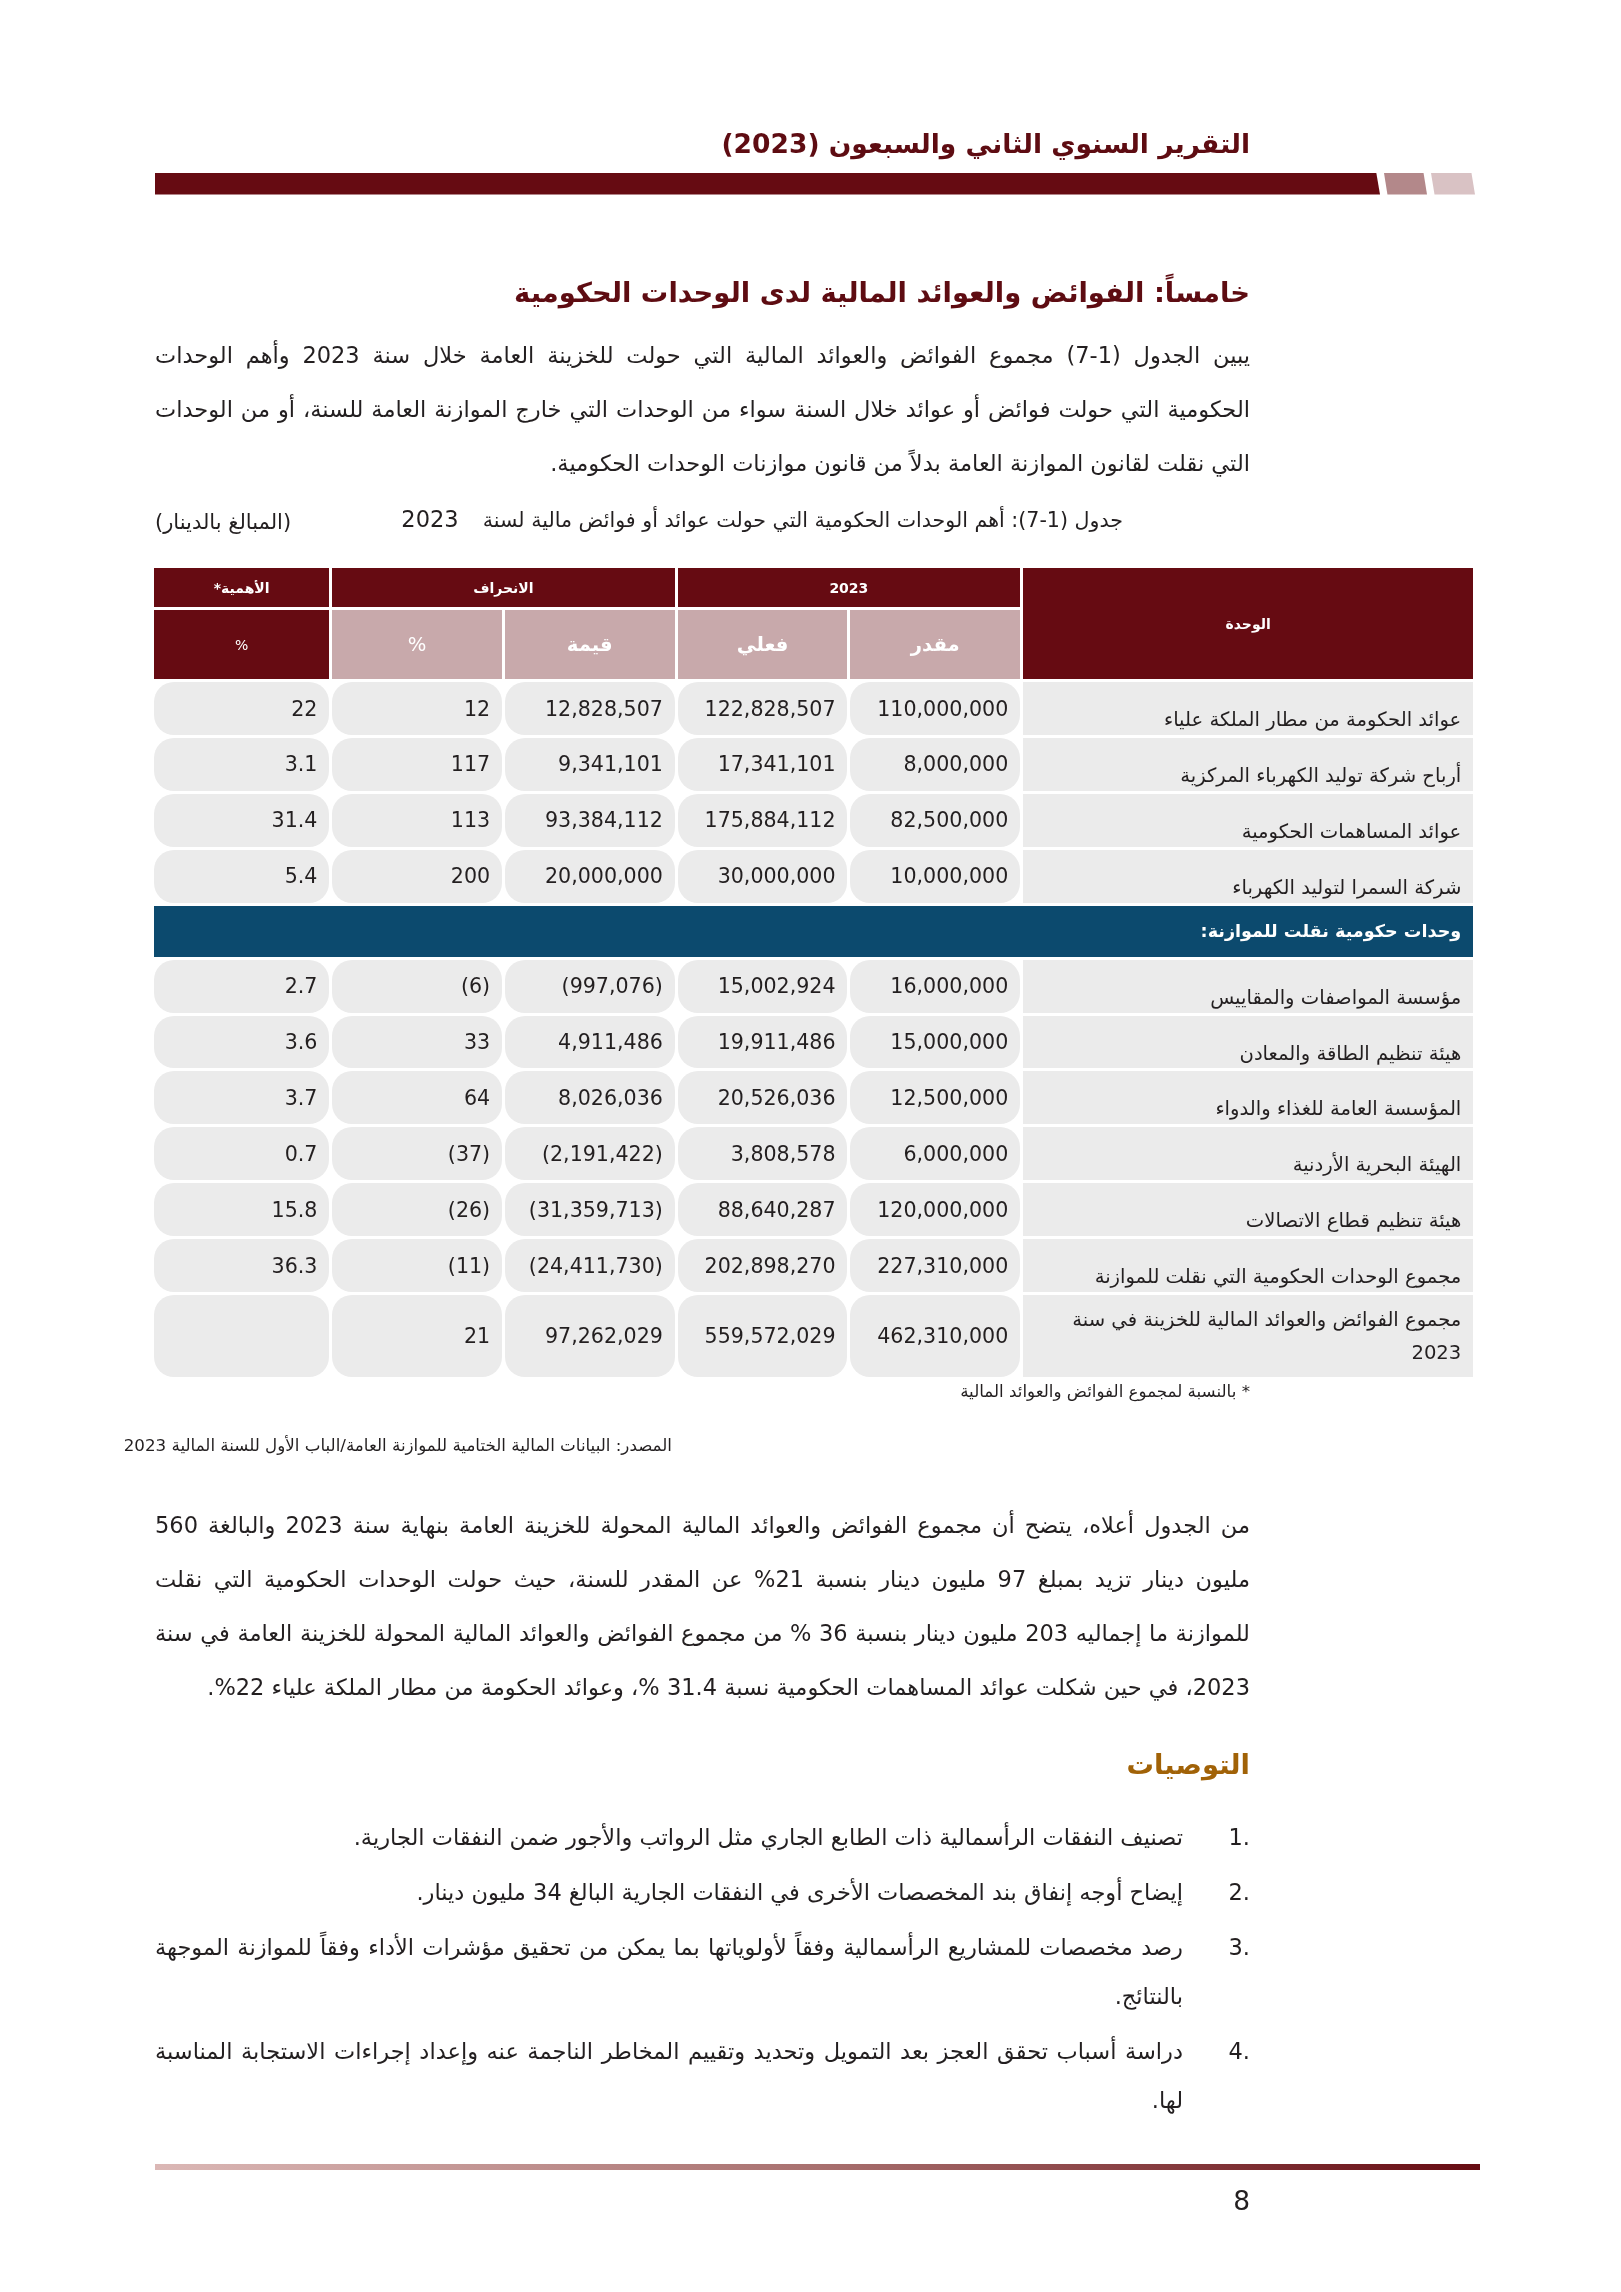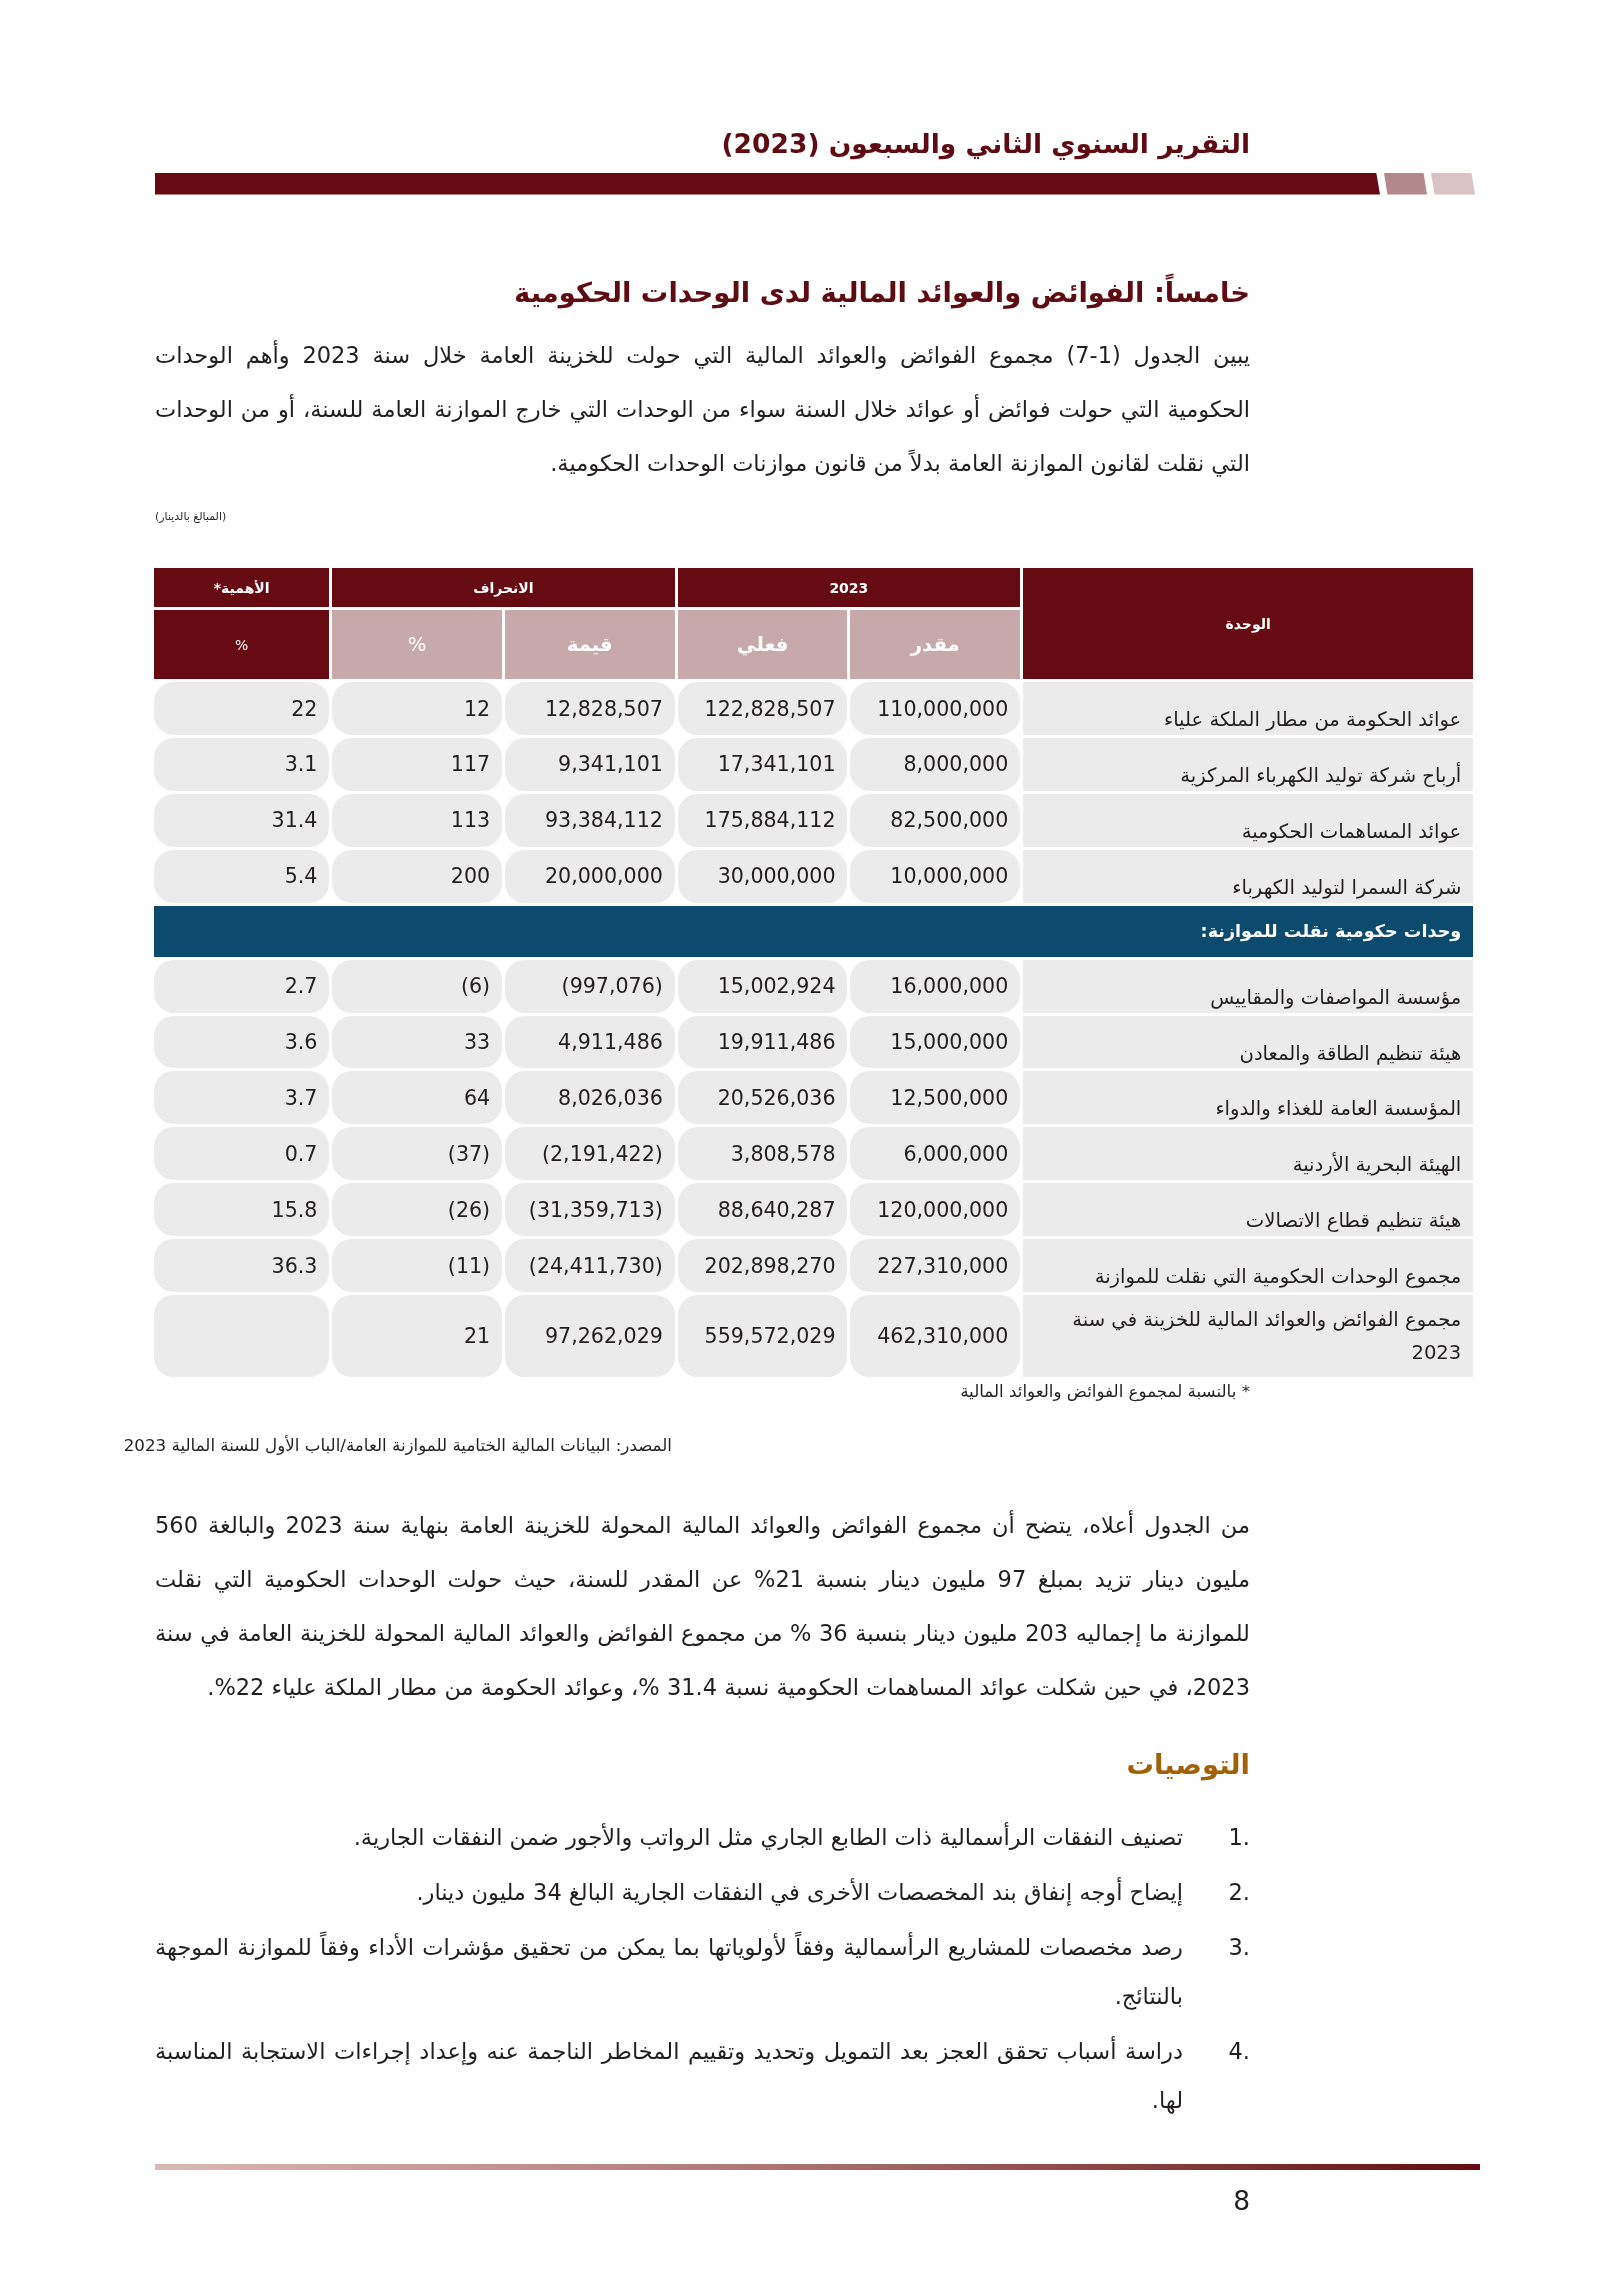--- a/index.html
+++ b/index.html
@@ -20,21 +20,21 @@
 
   
   .section-title { position:absolute; right:147px; top:253px; font-size:27.4px; font-weight:bold;
                    color:#5e0c12; direction:rtl; white-space:nowrap; }
   .intro { position:absolute; right:147px; left:155px; top:304px; direction:rtl; text-align:justify;
            font-size:22.5px; line-height:54px; color:#231f20; text-align-last:right; }
 
   .caption-row { position:absolute; left:155px; right:147px; top:482px; height:39px; direction:rtl; }
   .caption { position:absolute; right:127px; top:0; font-size:20.6px; white-space:nowrap; }
   .caption .yr { margin-right:17.6px; font-size:22.5px; }
-  .units { position:absolute; left:0; top:3.9px; font-size:11px; white-space:nowrap; }
+  .units { position:absolute; left:0; top:3.9px; font-size:21px; white-space:nowrap; }
 
   
   table.tbl { position:absolute; left:155px; top:545px; width:1325px; border-collapse:separate;
               border-spacing:3.9px; direction:rtl; margin:-3.9px; }
   .tbl th { color:#ffffff; font-weight:bold; font-size:14px; text-align:center; }
   .tbl th.dark { background:#660b12; }
   .tbl th.pink { background:#c8a9ab; font-size:19.6px; }
   .tbl td { background:#ebebeb; font-size:20.6px; height:49px; padding:0 11.8px; }
   .tbl td.name { text-align:right; vertical-align:bottom; padding-bottom:3.9px; width:398px; font-size:19.6px; }
   .tbl td.num { text-align:right; direction:ltr; text-align:right;border-radius:20px; }
@@ -68,20 +68,24 @@
 
   <div class="hdr-title">التقرير السنوي الثاني والسبعون (2023)</div>
   <div class="hdr-bar main"></div>
   <div class="hdr-bar mid"></div>
   <div class="hdr-bar light"></div>
 
   <div class="section-title">خامساً: الفوائض والعوائد المالية لدى الوحدات الحكومية</div>
   <p class="intro" style="margin:0;">يبين الجدول (1-7) مجموع الفوائض والعوائد المالية التي حولت للخزينة العامة خلال سنة 2023 وأهم الوحدات الحكومية التي حولت فوائض أو عوائد خلال السنة سواء من الوحدات التي خارج الموازنة العامة للسنة، أو من الوحدات التي نقلت لقانون الموازنة العامة بدلاً من قانون موازنات الوحدات الحكومية.</p>
 
   <div class="caption-row">
+    <div class="caption">
+      <span>جدول (1-7): أهم الوحدات الحكومية التي حولت عوائد أو فوائض مالية لسنة</span>
+      <span class="yr">2023</span>
+    </div>
     <div class="units">(المبالغ بالدينار)</div>
   </div>
 
   <table class="tbl">
     <thead>
       <tr>
         <th class="dark" rowspan="2" style="width:398px;">الوحدة</th>
         <th class="dark" colspan="2" style="height:37px;">2023</th>
         <th class="dark" colspan="2">الانحراف</th>
         <th class="dark" style="width:162px;">الأهمية*</th>

